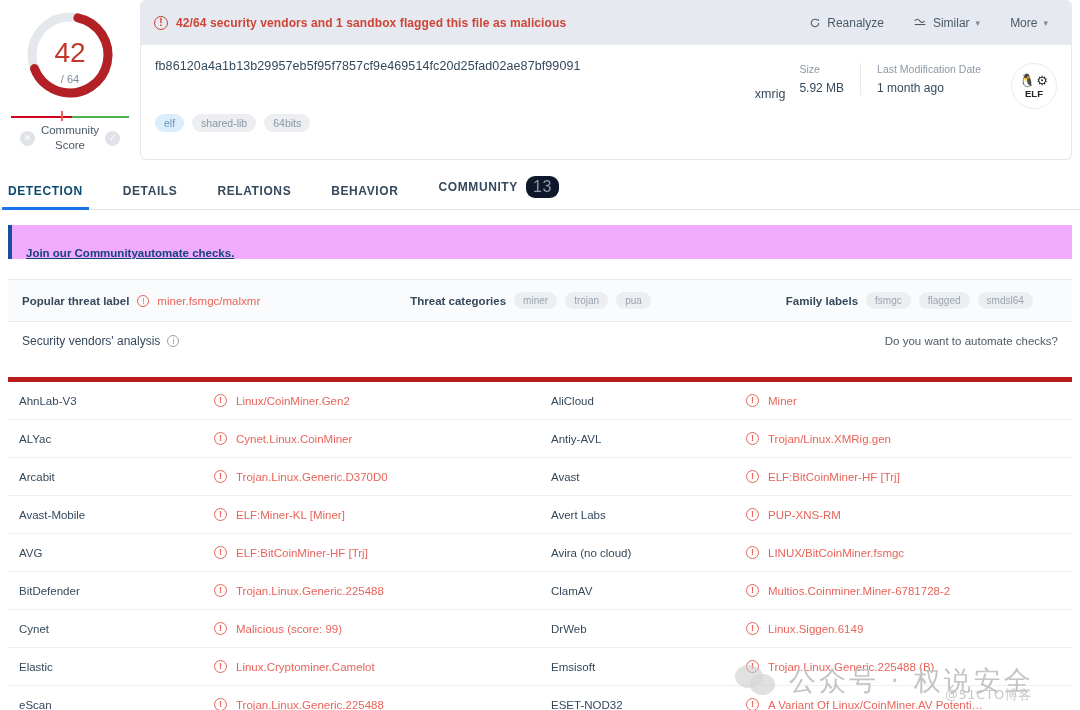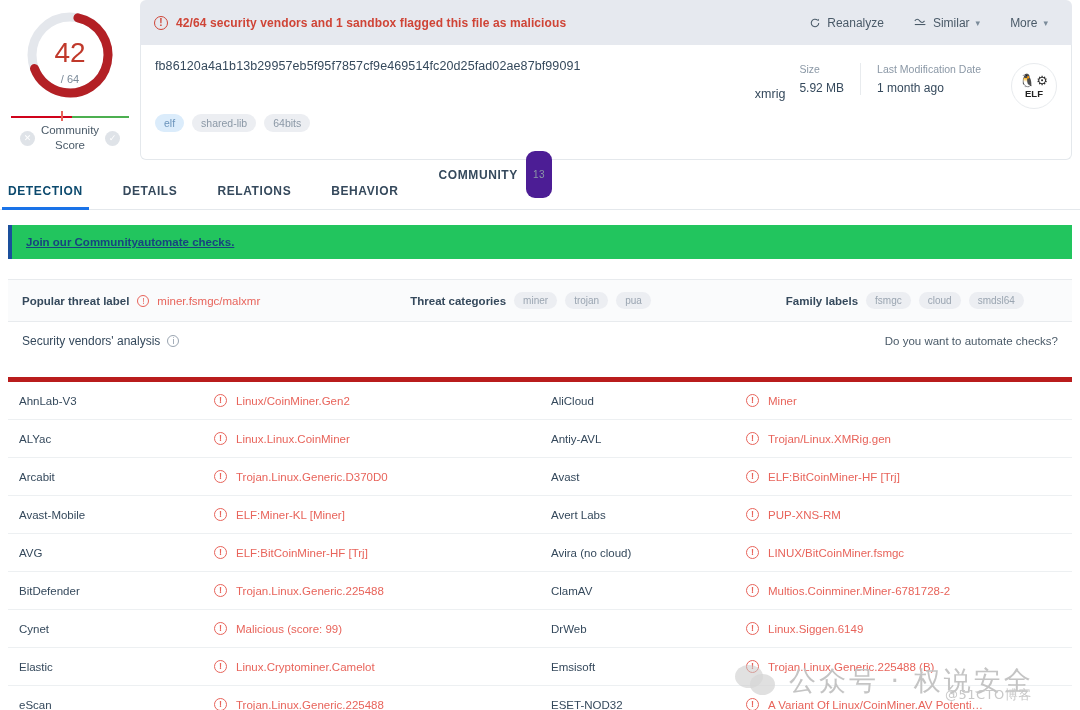--- a/index.html
+++ b/index.html
@@ -112,30 +112,30 @@
     color: #35495c; padding: 0 0 11px 0; margin-right: 40px;
     cursor: pointer; position: relative;
     display: flex; align-items: center; gap: 8px;
   }
   .tab.active { color: #0c4a6e; }
   .tab.active::after {
     content: ""; position: absolute; left: -6px; right: -6px; bottom: -1px;
     height: 3px; background: #1a73e8;
   }
   .tabbadge {
-    background: #4c1d95; color: #8b98a6; font-weight: normal;
-    font-size: 10px; padding: 18px 7px; border-radius: 9px;
+    background: #0f172a; color: #8b98a6; font-weight: normal;
+    font-size: 16px; padding: 2px 7px; border-radius: 9px;
   }
 
   
   .join {
     margin: 15px 8px 0 8px;
-    background: #22c55e;
+    background: #f0abfc;
     border-left: 4px solid #1a4f9c;
-    height: 34px; display: flex; align-items: center;
+    height: 34px; display: flex; align-items: flex-end;
     padding: 0 0 0 14px;
     font-size: 11.5px; color: #1a3a66;
   }
   .join a { color: #17437f; font-weight: bold; text-decoration: underline; cursor: pointer; }
 
   
   .threat {
     margin: 20px 8px 0 8px;
     border: 1px solid #e8ebee; border-left: none; border-right: none;
     background: #fafbfc;
@@ -344,21 +344,21 @@
     <div class="tgroup">
       <span class="tl">Threat categories</span>
       <span class="chip">miner</span>
       <span class="chip">trojan</span>
       <span class="chip">pua</span>
     </div>
     <div class="sp2"></div>
     <div class="tgroup">
       <span class="tl">Family labels</span>
       <span class="chip">fsmgc</span>
-      <span class="chip">cloud</span>
+      <span class="chip">flagged</span>
       <span class="chip">smdsl64</span>
     </div>
   </div>
 
   <div class="vhead">
     <div class="vhead-left">
       <span class="vhead-title">Security vendors' analysis</span>
       <span class="info-ico">i</span>
     </div>
     <div class="vhead-right">Do you want to automate checks?</div>
@@ -381,21 +381,21 @@
             <span>Miner</span>
           </span>
       </div>
     </div>
 
     <div class="vrow">
       <div class="vcell">
         <span class="vname">ALYac</span>
         <span class="vres">
             <span class="excl">!</span>
-            <span>Linux.Linux.CoinMiner</span>
+            <span>Cynet.Linux.CoinMiner</span>
           </span>
       </div>
       <div class="vcell">
         <span class="vname">Antiy-AVL</span>
         <span class="vres">
             <span class="excl">!</span>
             <span>Trojan/Linux.XMRig.gen</span>
           </span>
       </div>
     </div>

